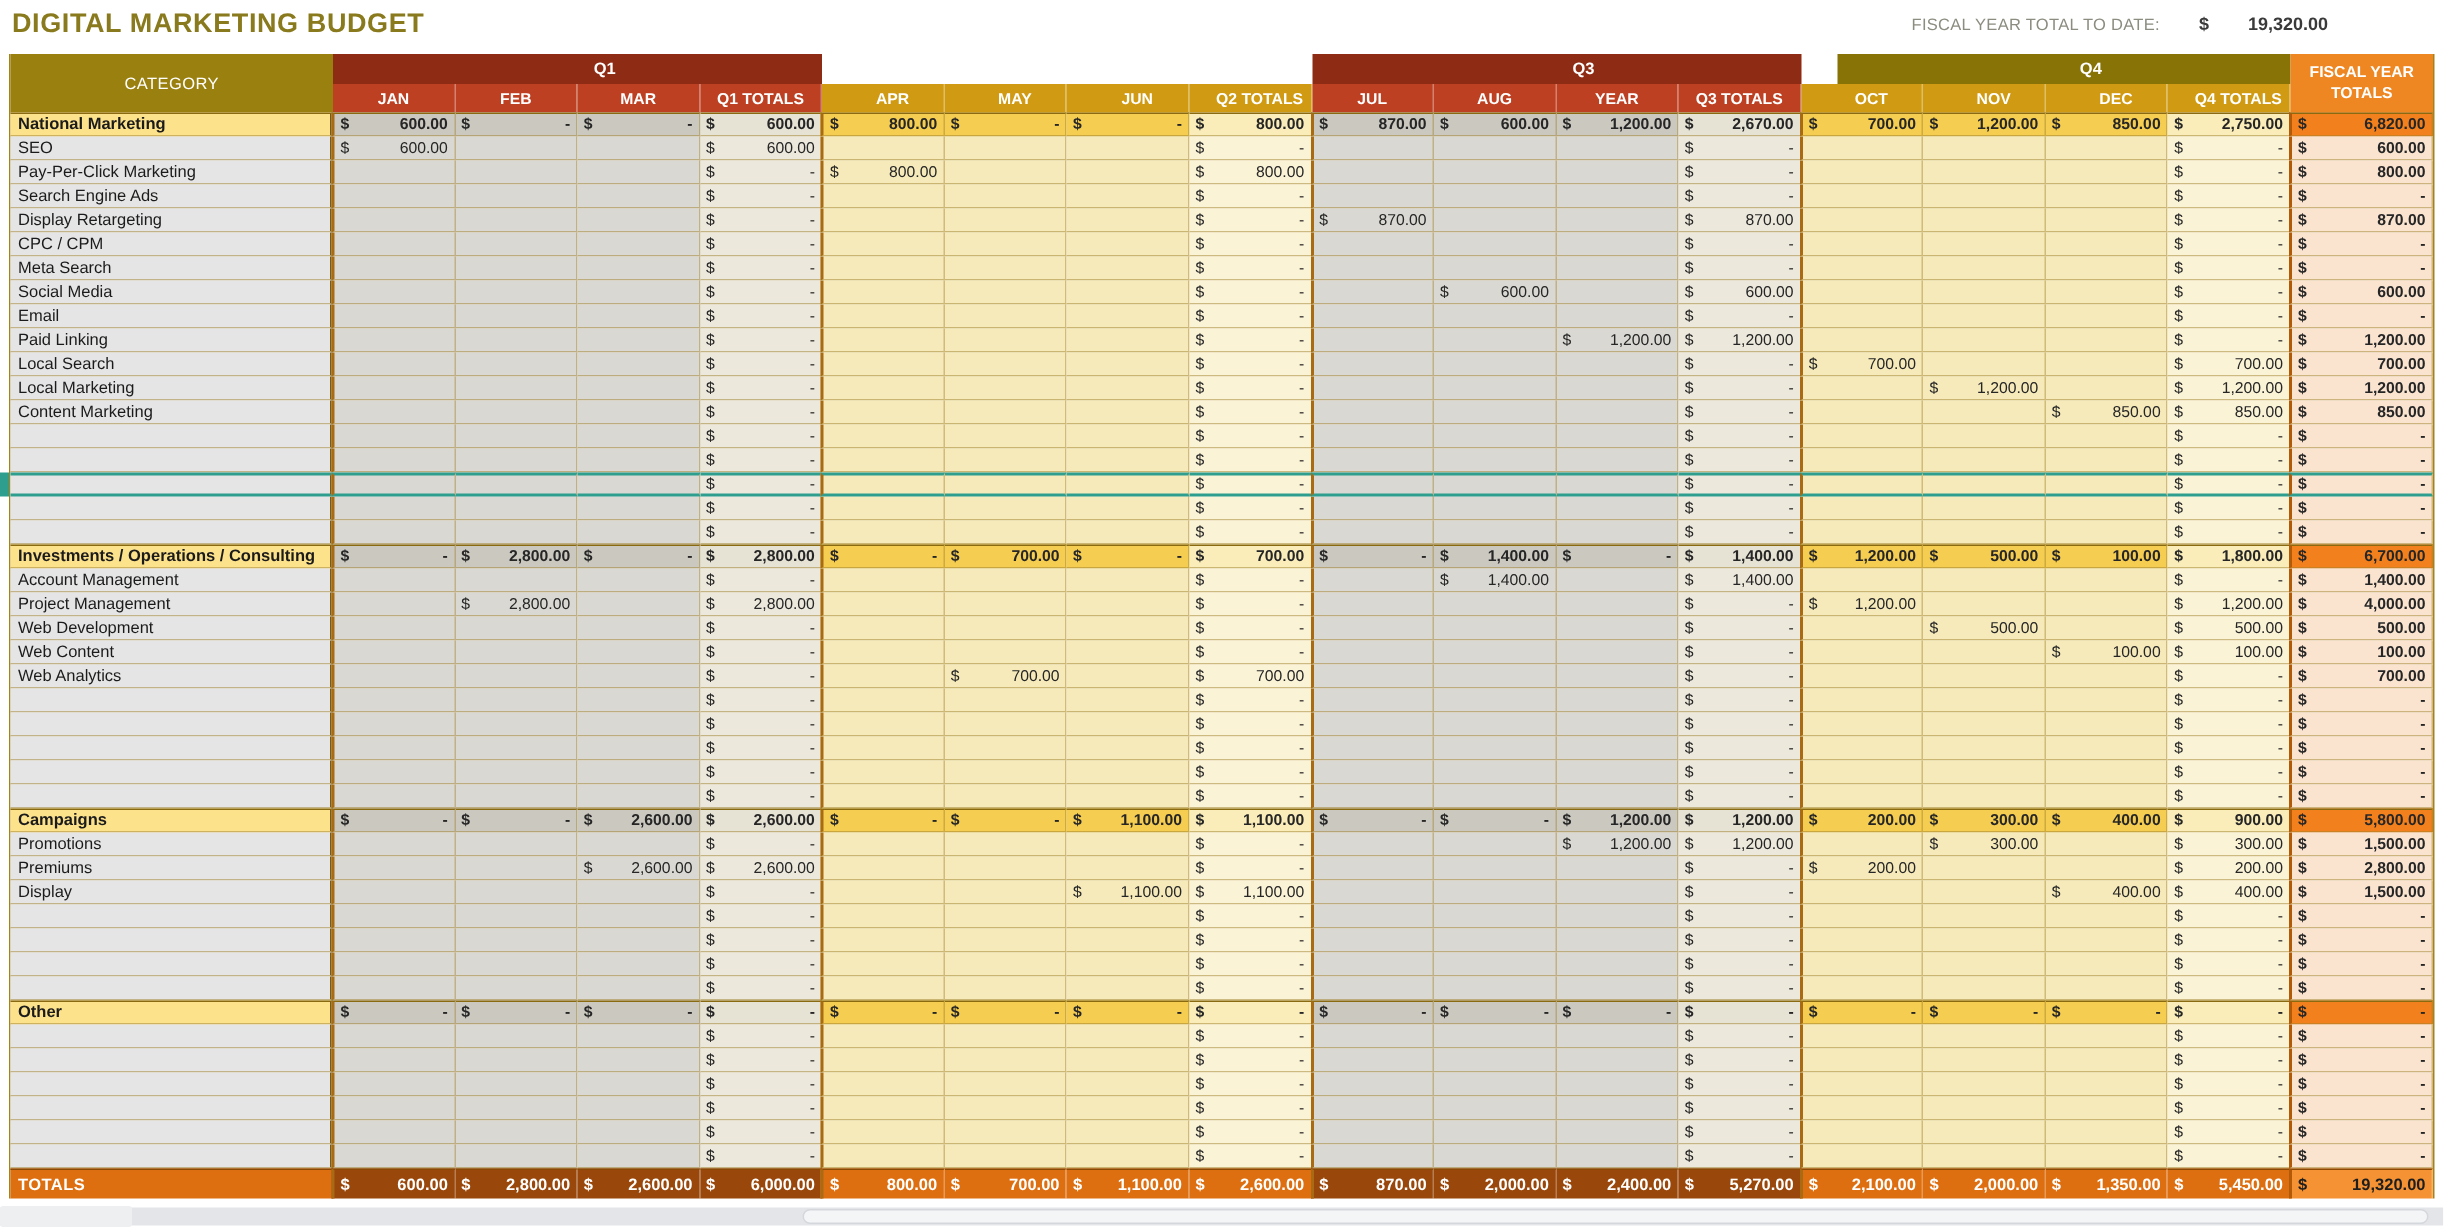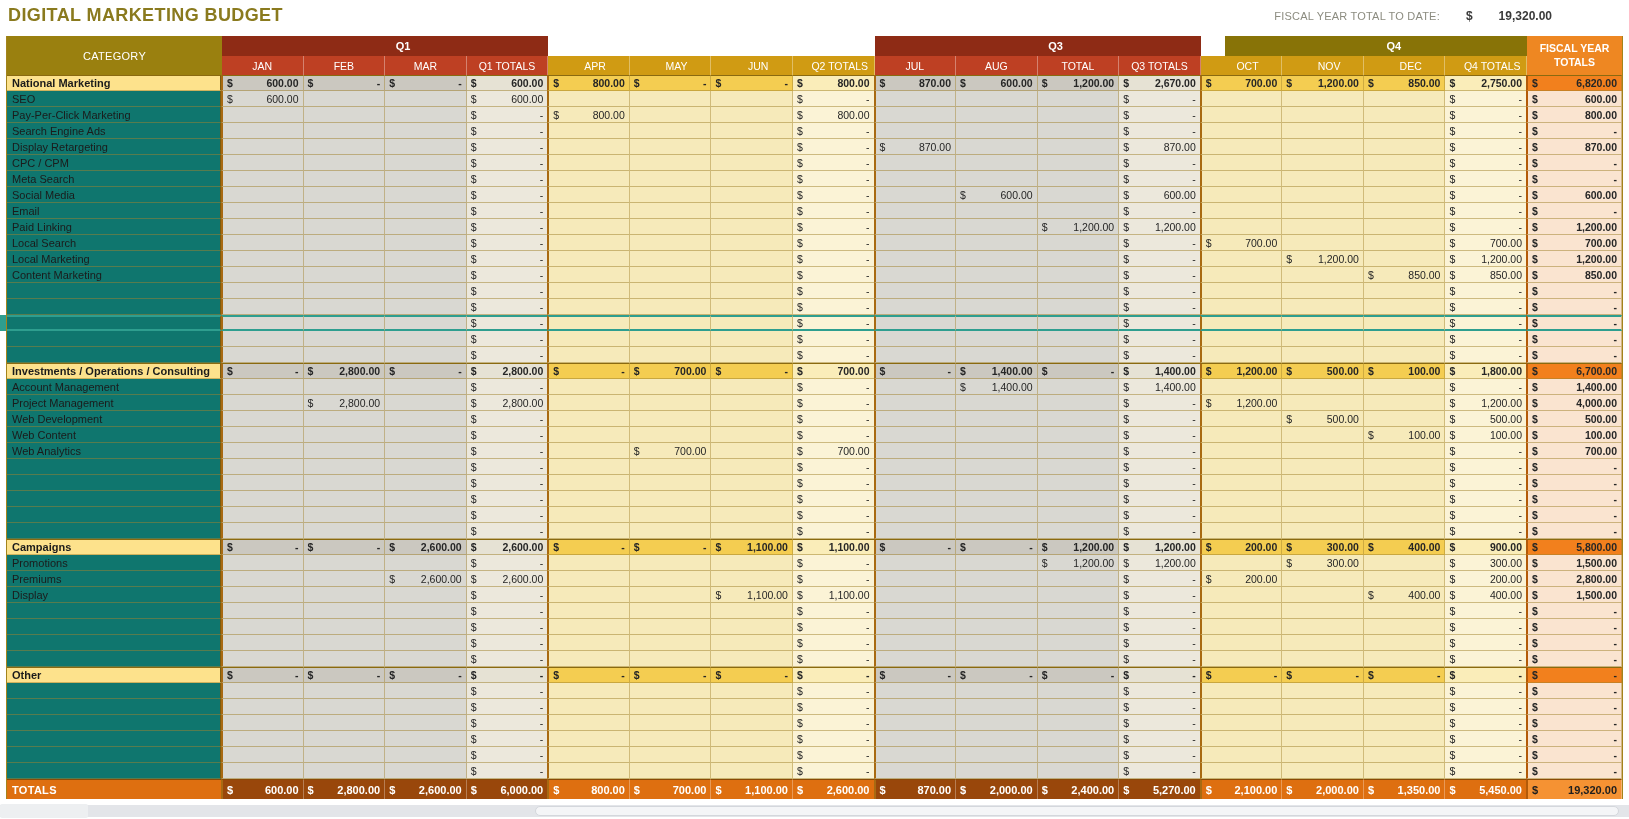--- a/index.html
+++ b/index.html
@@ -20,30 +20,30 @@
   .hdr, .row { display:grid; grid-template-columns:215px repeat(16, 1fr) 95px; }
   .hdr { grid-template-rows:20px 19px; }
 
   .h-cat { grid-column:1; grid-row:1 / span 2; background:var(--category_gold); color:#fff;
     font-size:11px; font-weight:normal; display:flex; align-items:center; justify-content:center; letter-spacing:0.3px; }
   .h-band { grid-row:1; color:#fff; font-size:11px; font-weight:bold; display:flex; align-items:center; justify-content:center;padding-left:36px; }
   .h-band.red { background:var(--quarter_red_dark); }
   .h-band.gold { background:var(--quarter_gold_dark); }
   .b-q1 { grid-column:2 / span 4; } .b-q2 { grid-column:6 / span 4; }
   .b-q3 { grid-column:10 / span 4; } .b-q4 { grid-column:14 / span 4;margin-left:24px; }
-  .h-m { grid-row:2; color:#fff; font-size:10.5px; font-weight:normal; display:flex; align-items:center; justify-content:center; border-right:1px solid rgba(255,255,255,0.35); }
+  .h-m { grid-row:2; color:#fff; font-size:10.5px; font-weight:bold; display:flex; align-items:center; justify-content:center; border-right:1px solid rgba(255,255,255,0.35); }
   .h-m.red { background:var(--quarter_red); } .h-m.gold { background:var(--quarter_gold);padding-left:13px; }
   .h-fy { grid-column:18; grid-row:1 / span 2; background:var(--fy_orange); color:#fff;
     font-size:10.5px; font-weight:bold; text-align:center; display:flex; flex-direction:column; align-items:center; justify-content:center; line-height:1.25; }
 
   
   .row { height:16px; }
   .cell { border-right:1px solid rgba(160,130,45,0.45); border-bottom:1px solid rgba(160,130,45,0.50);
     font-size:10.5px; color:#262626; display:flex; align-items:center; overflow:hidden; }
-  .c-label { padding-left:5px; background:#0f766e; border-right:2px solid var(--border_dark); font-size:11px; color:#1B1B1B; }
+  .c-label { padding-left:5px; background:#e5e5e5; border-right:2px solid var(--border_dark); font-size:11px; color:#1B1B1B; }
   .money { justify-content:space-between; padding:0 4px; }
   .c-mr { background:var(--cell_gray); }
   .c-tr { background:var(--cell_gray_total); }
   .c-mg { background:var(--cell_gold); }
   .c-tg { background:var(--cell_gold_total); }
   .c-fy { background:var(--cell_fy); font-weight:bold; }
   .gstart { border-left:2px solid #A86A12; margin-left:-1px; }
   .fystart { border-left:2px solid #B35A08; margin-left:-1px; }
 
   .row-section .cell { font-weight:bold; border-top:1px solid #8A6A10; }
@@ -99,21 +99,21 @@
       <div class="h-m red">MAR</div>
       <div class="h-m red">Q1 TOTALS</div>
 
       <div class="h-m gold">APR</div>
       <div class="h-m gold">MAY</div>
       <div class="h-m gold">JUN</div>
       <div class="h-m gold">Q2 TOTALS</div>
 
       <div class="h-m red">JUL</div>
       <div class="h-m red">AUG</div>
-      <div class="h-m red">TOTAL</div>
+      <div class="h-m red">YEAR</div>
       <div class="h-m red">Q3 TOTALS</div>
 
       <div class="h-m gold">OCT</div>
       <div class="h-m gold">NOV</div>
       <div class="h-m gold">DEC</div>
       <div class="h-m gold">Q4 TOTALS</div>
 
       <div class="h-fy">
         <span>FISCAL YEAR</span>
         <span>TOTALS</span>

